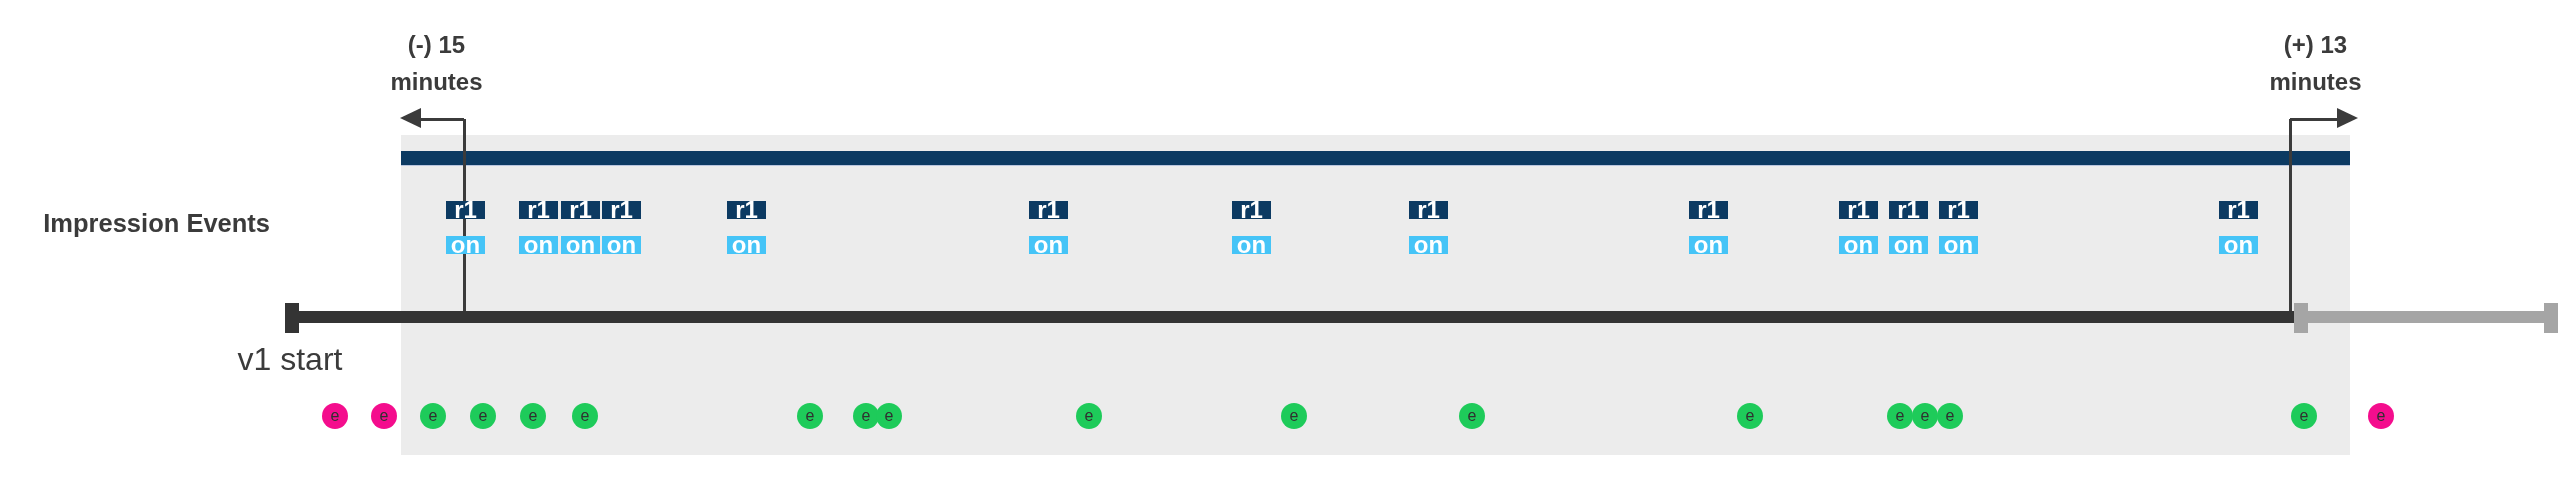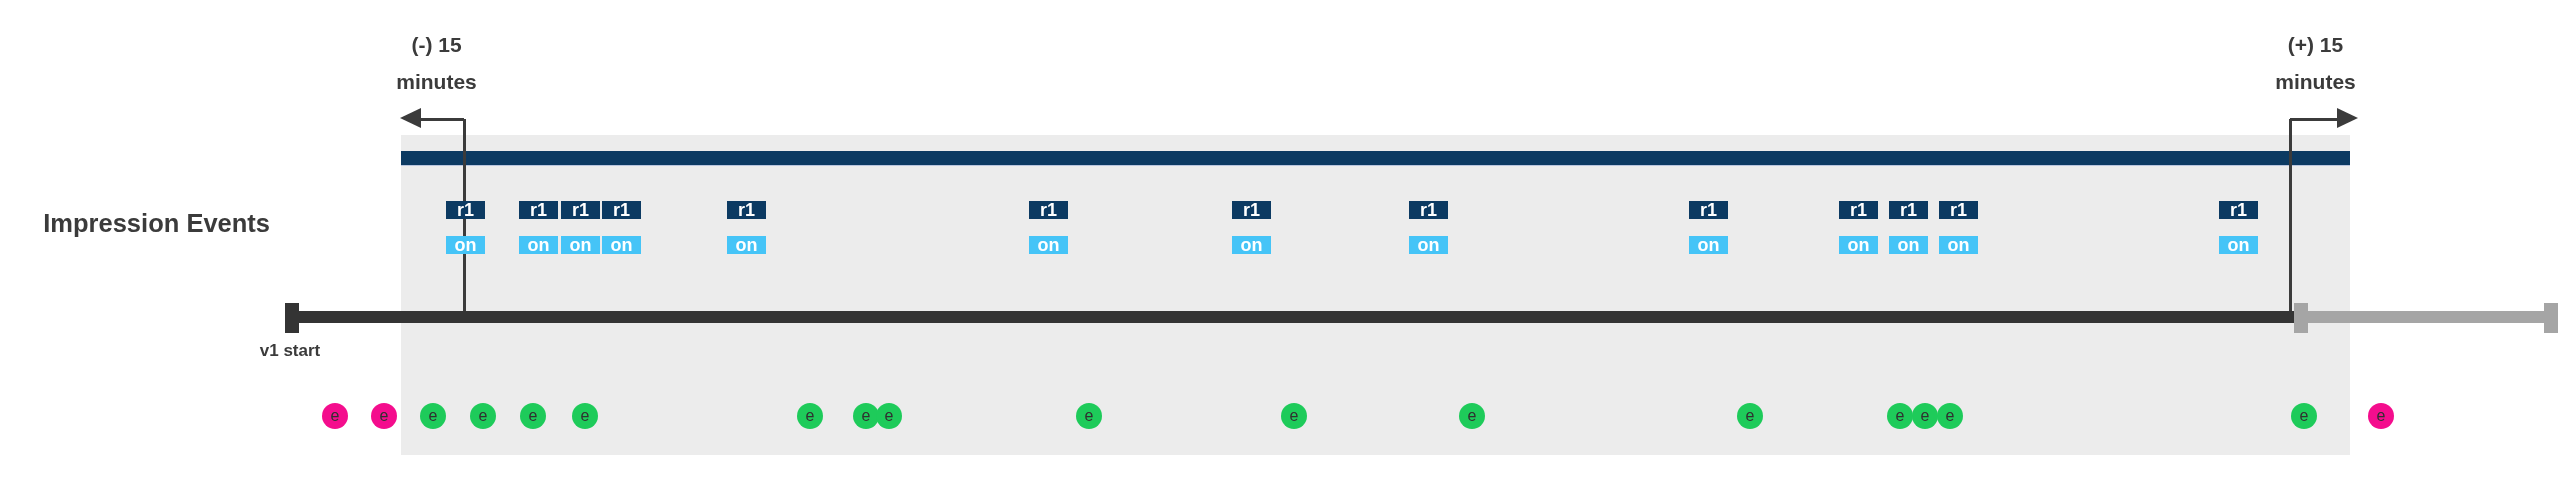--- a/index.html
+++ b/index.html
@@ -3,50 +3,50 @@
 <meta charset="utf-8">
 <style>
   html,body{margin:0;padding:0;background:#ffffff;}
   .canvas{
     position:relative;width:2576px;height:481px;background:#ffffff;overflow:hidden;
     font-family:"Liberation Sans",sans-serif;color:#3b3b3b;
   }
   .band{position:absolute;background:#ececec;}
   .navybar{position:absolute;height:14px;border-bottom:1.9px solid #b9c5de;}
   .ann{position:absolute;width:283px;margin-left:-141px;text-align:center;
-       font-size:21px;line-height:37px;font-weight:bold;white-space:pre-line;}
+       font-size:24px;line-height:37px;font-weight:bold;white-space:pre-line;}
   .hline{position:absolute;height:2.8px;}
   .vline{position:absolute;width:2.8px;}
   .arrowhead{position:absolute;width:0;height:0;}
   .arrowhead.left {border-top:10.4px solid transparent;border-bottom:10.4px solid transparent;border-right:21px solid #3b3b3b;}
   .arrowhead.right{border-top:10.4px solid transparent;border-bottom:10.4px solid transparent;border-left:21px solid #3b3b3b;}
   .rowlabel{position:absolute;left:0;text-align:right;font-size:25.5px;font-weight:bold;}
   .imp{position:absolute;width:39px;margin-left:-20px;}
   .impbox{position:absolute;left:0;width:39px;height:18px;display:flex;align-items:center;justify-content:center;
-          font-size:18px;font-weight:bold;color:#ffffff;}
+          font-size:24px;font-weight:bold;color:#ffffff;}
   .impbox.r1{top:0;}
   .impbox.on{top:35px;}
   .tl-dark{position:absolute;height:12.3px;}
   .tl-gray{position:absolute;height:12.3px;}
   .tl-cap{position:absolute;width:14px;height:30px;}
-  .tl-label{position:absolute;width:226px;margin-left:-113px;text-align:center;font-size:17px;font-weight:bold;}
+  .tl-label{position:absolute;width:226px;margin-left:-113px;text-align:center;font-size:32px;font-weight:normal;}
   .evt{position:absolute;width:26.4px;height:26.4px;margin-left:-13.2px;border-radius:50%;
        display:flex;align-items:center;justify-content:center;font-size:16px;color:#303030;}
 </style>
 </head>
 <body>
 
 <div class="canvas">
 
   <div class="band" id="band" style="left: 401px; top: 135px; width: 1949px; height: 320px; background: rgb(236, 236, 236);"></div>
   <div class="navybar" id="navybar" style="left: 401px; top: 151px; width: 1949px; background: rgb(12, 58, 98); border-bottom-color: rgb(185, 197, 222);"></div>
 
   <div class="ann" id="ann-left" style="left: 436px; top: 26.4px; color: rgb(59, 59, 59);">(-) 15
 minutes</div>
-  <div class="ann" id="ann-right" style="left: 2315px; top: 26.4px; color: rgb(59, 59, 59);">(+) 15
+  <div class="ann" id="ann-right" style="left: 2315px; top: 26.4px; color: rgb(59, 59, 59);">(+) 13
 minutes</div>
   <div class="hline" id="arrow-left-line" style="left: 419px; top: 118px; width: 45px; background: rgb(59, 59, 59);"></div>
   <div class="arrowhead left" id="arrow-left-head" style="left: 400px; top: 108px;"></div>
   <div class="vline" id="vline-left" style="left: 463px; top: 119px; height: 192px; background: rgb(59, 59, 59);"></div>
   <div class="hline" id="arrow-right-line" style="left: 2290px; top: 118px; width: 48px; background: rgb(59, 59, 59);"></div>
   <div class="arrowhead right" id="arrow-right-head" style="left: 2337px; top: 108px;"></div>
   <div class="vline" id="vline-right" style="left: 2289px; top: 119px; height: 192px; background: rgb(59, 59, 59);"></div>
 
   <div class="rowlabel" id="label-impression" style="width: 270px; top: 209px; color: rgb(59, 59, 59); text-align: right;">Impression Events</div>
 

